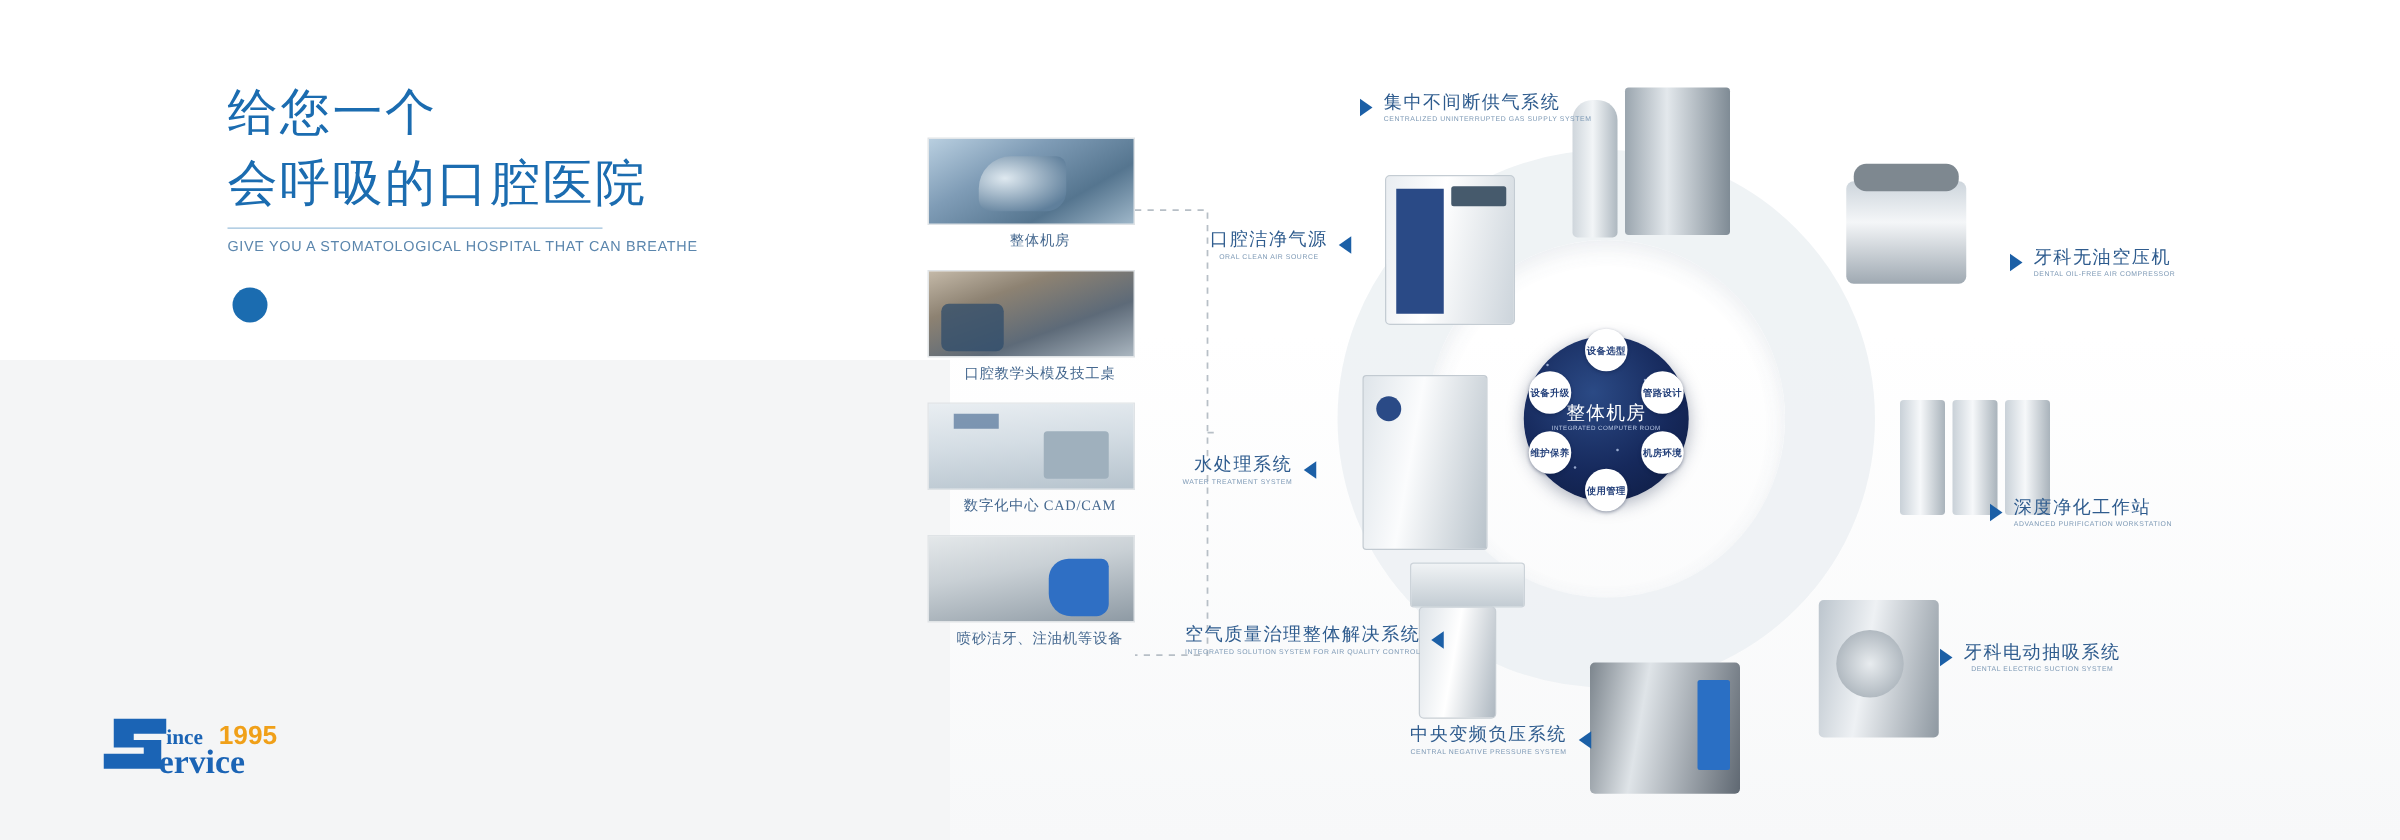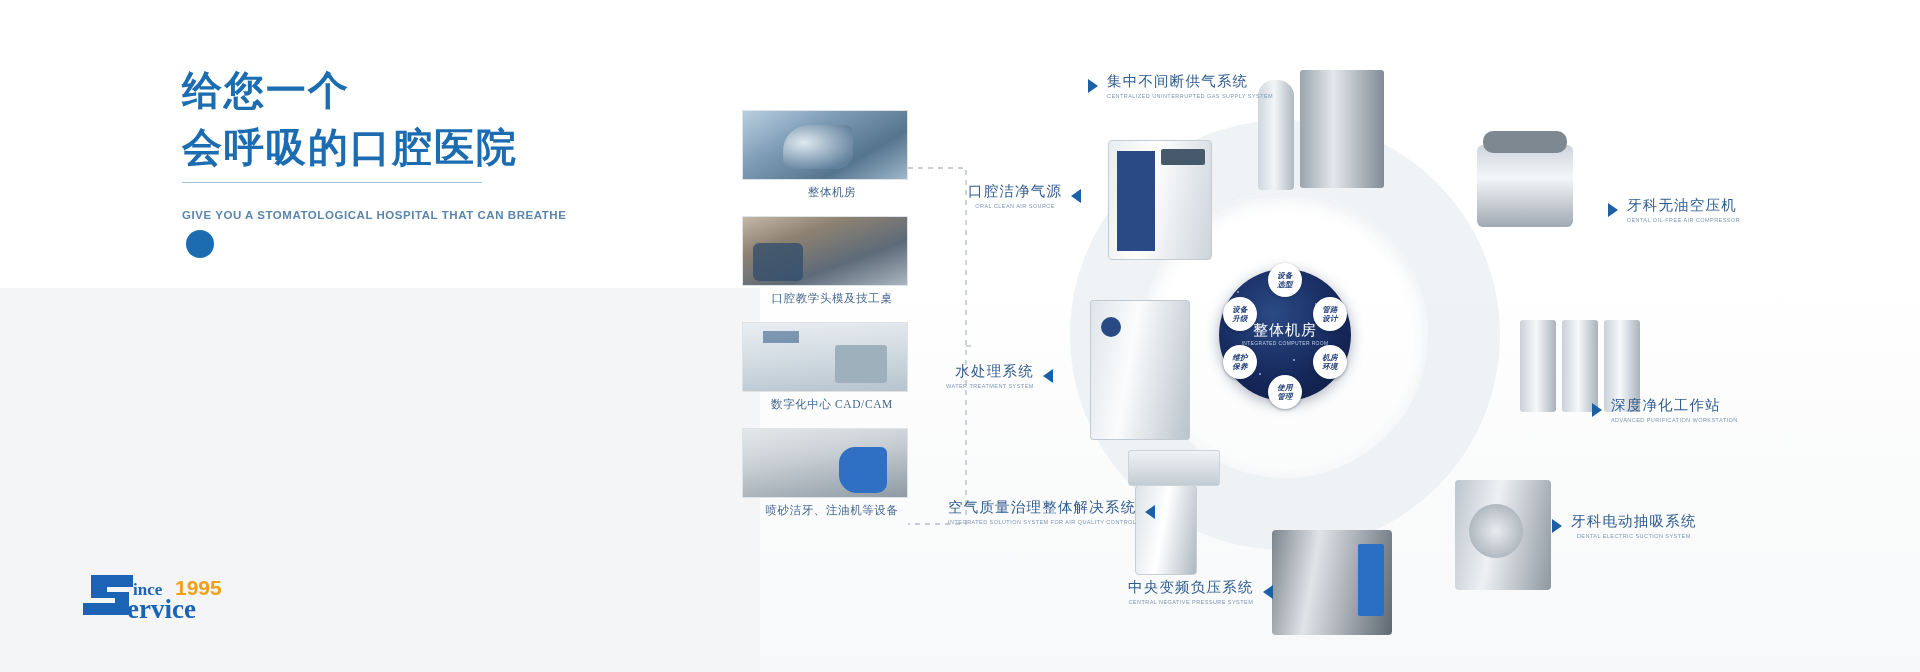--- a/index.html
+++ b/index.html
@@ -14,30 +14,30 @@
   .bg-bottom { position:absolute; left:0; top:288px;width:1920px; height:384px; background:#f4f5f6; }
   .bg-right-wash {
     position:absolute; left:760px; top:0; width:1160px; height:672px;
     background:linear-gradient(180deg,#ffffff 0%,#ffffff 40%,#f7f8f9 100%);
   }
 
   
   .left { position:absolute; left:0; top:0; width:760px; height:672px; }
   .headline {
     position:absolute; left:182px; top:62px; width:430px;
-    font-size:40px; font-weight:bold; color:#1b6cb0; line-height:1.42;
+    font-size:40px; font-weight:normal; color:#1b6cb0; line-height:1.42;
     letter-spacing:2px;
   }
   .rule {
     position:absolute; left:182px; top:182px; width:300px; height:1px;
     background:#9cc0dc;
   }
   .sub-en {
-    position:absolute; left:182px; top:209px; width:420px;
-    font-size:11.5px; color:#5b86ad; letter-spacing:.55px; font-weight:700;
+    position:absolute; left:182px; top:192px; width:420px;
+    font-size:11.5px; color:#5b86ad; letter-spacing:.55px; font-weight:400;
   }
   .dot-mark {
     position:absolute; left:186px; top:230px; width:28px; height:28px;
     border-radius:50%; background:#1b6cb0;
   }
   .bullets { position:absolute; left:196px; top:310px; width:460px; }
   .bullet {
     display:flex; align-items:center; height:55px;
     font-size:22px; color:#4a6c8d; letter-spacing:3px;
     font-family:"Liberation Serif","DejaVu Serif",serif;
@@ -96,24 +96,23 @@
     color:#ffffff; font-size:15px; font-weight:normal; letter-spacing:1px;
     font-family:"Liberation Serif","DejaVu Serif",serif;
   }
   .hub-sub {
     position:absolute; left:0; right:0; top:71px; text-align:center;
     color:#b9c8e4; font-size:5px; letter-spacing:.35px;
   }
   .node {
     position:absolute; width:34px; height:34px; border-radius:50%;
     background:#ffffff; color:#24407a; font-size:7.5px; line-height:9px;
-    display:flex; flex-direction:column; align-items:center; justify-content:center;
+    display:flex; flex-direction:row; align-items:center; justify-content:center;
     font-weight:bold; letter-spacing:.3px;
     box-shadow:0 1px 3px rgba(10,25,60,.4);
-    font-style:italic;
   }
 
   
   .eq { position:absolute; }
   .eq .body { width:100%; height:100%; position:relative; }
 
   
   .callout { position:absolute; white-space:nowrap; }
   .callout .cn {
     font-size:14.5px; color:#2f5c8e; letter-spacing:1.2px; font-weight:500;

